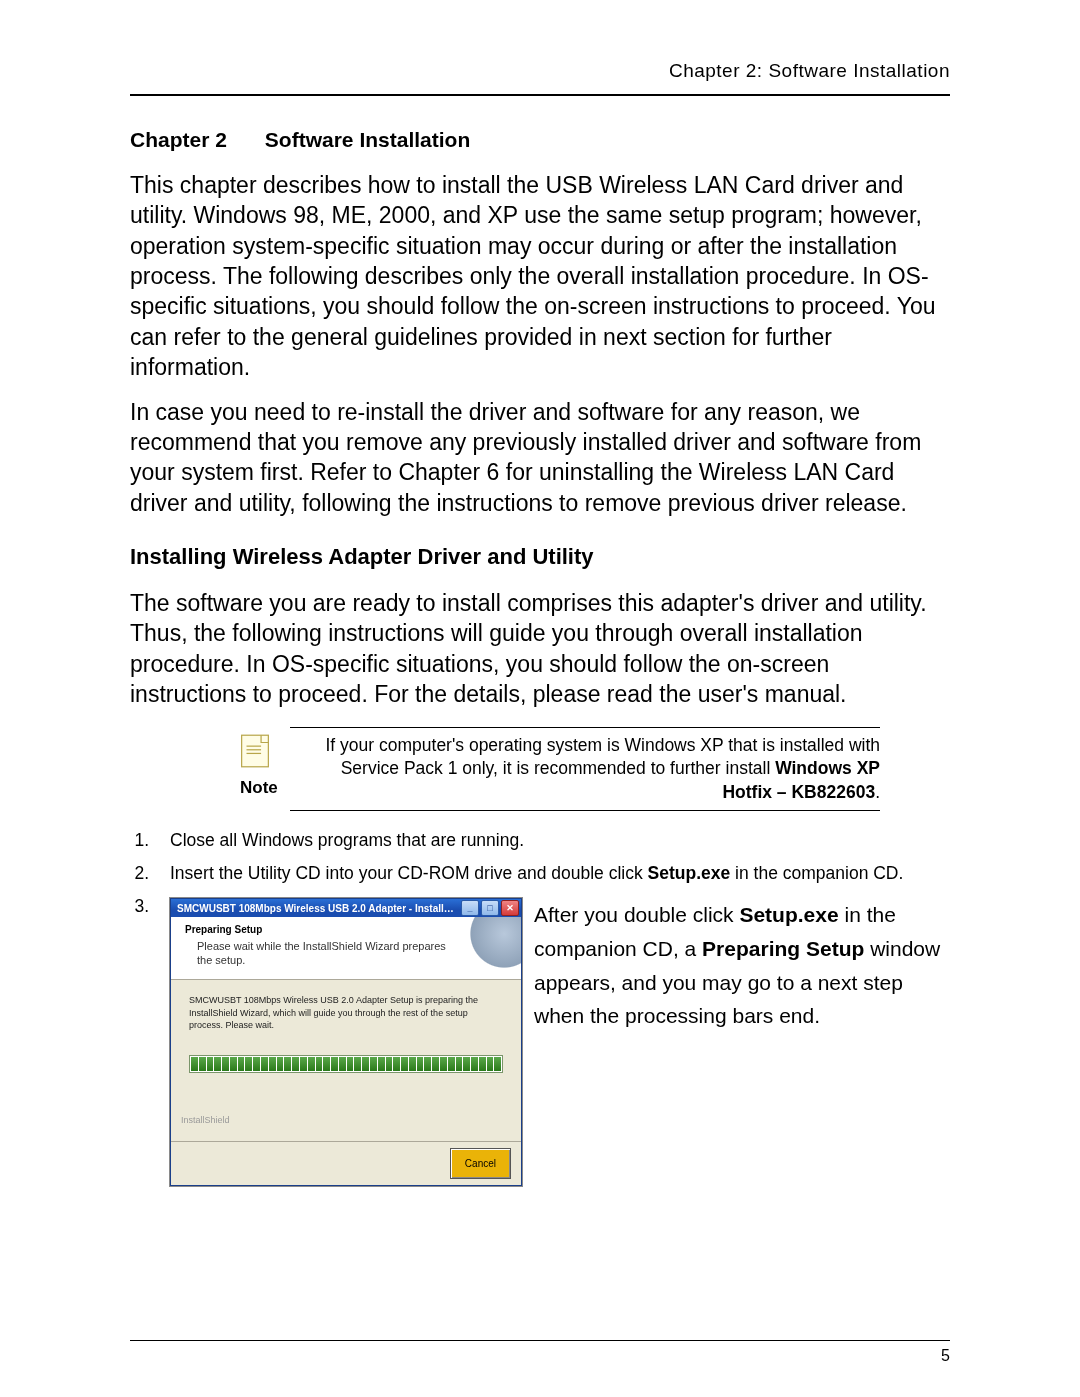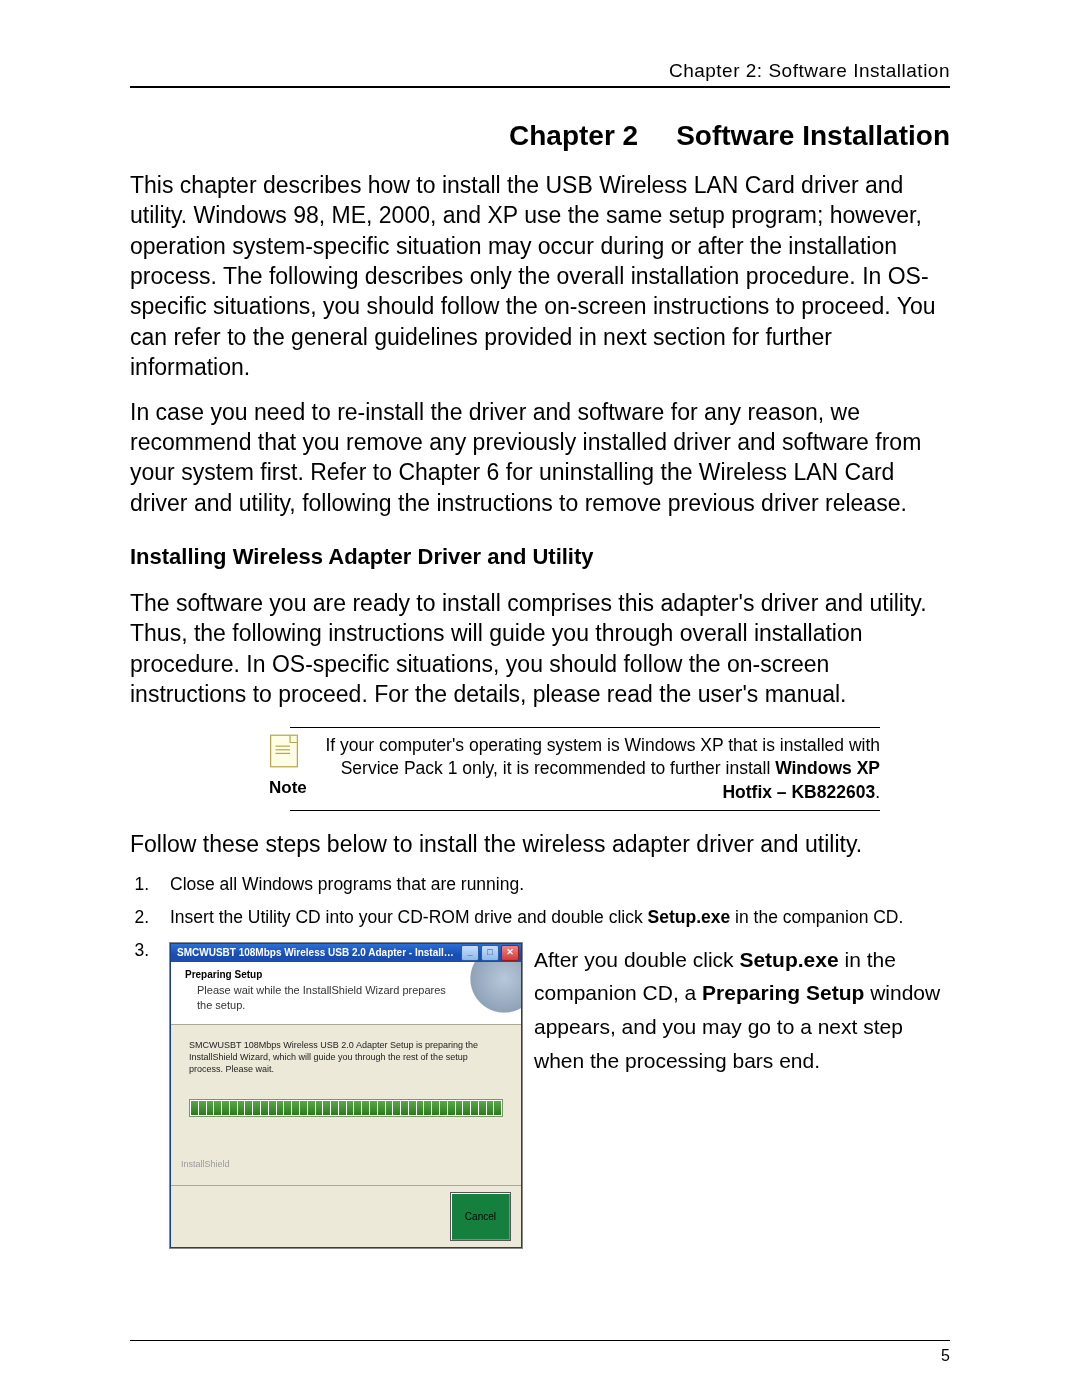--- a/index.html
+++ b/index.html
@@ -11,30 +11,30 @@
     width: 1080px;
   }
   .page {
     box-sizing: border-box;
     padding: 60px 130px 50px 130px;
     min-height: 1397px;
     position: relative;
   }
   .header-line {
     border-bottom: 2px solid #000;
-    padding-bottom: 4px;
+    padding-bottom: 12px;
     text-align: right;
     font-size: 19px;
     font-family: Arial, sans-serif;
     letter-spacing: 0.5px;
   }
   h1.chapter-title {
-    font-size: 28px;
+    font-size: 21px;
     font-weight: bold;
-    text-align: right;
+    text-align: left;
     margin: 32px 0 18px 0;
   }
   h1.chapter-title .gap { display:inline-block; width:38px; }
   p.body {
     font-size: 23px;
     line-height: 1.32;
     margin: 0 6px 14px 0;
   }
   h2.section-title {
     font-size: 22px;
@@ -156,23 +156,23 @@
     display:flex; justify-content:flex-end;
     background:#ece9d8;
   }
   .dlg-footerlabel {
     position:absolute;
     font-size:9px; color:#9a9a9a;
     margin-top:-18px; margin-left:-8px;
   }
   .dlg-cancel {
     font-size:10px;
-    padding:18px 14px;
+    padding:9px 14px;
     border:1px solid #555;
-    background:#15803d;
+    background:#eab308;
     box-shadow: 1px 1px 0 #fff inset, -1px -1px 0 #888 inset;
   }
   .step3-text {
     flex:1;
     font-size:21px;
     line-height:1.6;
   }
   .footer-rule {
     border-top: 1.5px solid #000;
     position:absolute;
@@ -198,38 +198,37 @@
   <p class="body">This chapter describes how to install the USB Wireless LAN Card driver and utility. Windows 98, ME, 2000, and XP use the same setup program; however, operation system-specific situation may occur during or after the installation process. The following describes only the overall installation procedure. In OS-specific situations, you should follow the on-screen instructions to proceed. You can refer to the general guidelines provided in next section for further information.</p>
   <p class="body">In case you need to re-install the driver and software for any reason, we recommend that you remove any previously installed driver and software from your system first. Refer to Chapter 6 for uninstalling the Wireless LAN Card driver and utility, following the instructions to remove previous driver release.</p>
 
   <h2 class="section-title">Installing Wireless Adapter Driver and Utility</h2>
 
   <p class="body">The software you are ready to install comprises this adapter's driver and utility. Thus, the following instructions will guide you through overall installation procedure. In OS-specific situations, you should follow the on-screen instructions to proceed. For the details, please read the user's manual.</p>
 
   <div class="note-block">
     <div class="note-rule"></div>
     <div class="note-row">
-      <div style="width:50px; display:flex; flex-direction:column; align-items:flex-start;margin-left:29px;">
+      <div style="width:50px; display:flex; flex-direction:column; align-items:flex-start;">
         <svg class="note-icon" viewBox="0 0 24 28">
           <rect x="1" y="1" width="22" height="26" fill="#fffde6" stroke="#b8a64a"></rect>
           <polyline points="17,1 17,7 23,7" fill="none" stroke="#b8a64a"></polyline>
           <line x1="5" y1="10" x2="17" y2="10" stroke="#b8a64a"></line>
           <line x1="5" y1="13" x2="17" y2="13" stroke="#b8a64a"></line>
           <line x1="5" y1="16" x2="17" y2="16" stroke="#b8a64a"></line>
         </svg>
         <div style="font-weight:bold; font-size:17px; margin-top:10px;">Note</div>
       </div>
       <div class="note-text">
         <span>If your computer's operating system is Windows XP that is installed with Service Pack 1 only, it is recommended to further install </span><b>Windows XP Hotfix – KB822603</b><span>.</span>
       </div>
     </div>
     <div class="note-rule-bottom"></div>
   </div>
 
-  <p class="body">Follow these steps below to install the wireless adapter driver and utility.</p>
 
   <ol class="steps">
     <li>Close all Windows programs that are running.</li>
     <li>
       <span>Insert the Utility CD into your CD-ROM drive and double click </span><b>Setup.exe</b><span> in the companion CD.</span>
     </li>
     <li>
       <div class="step3-row">
 
         <div class="dialog" style="position:relative;">

